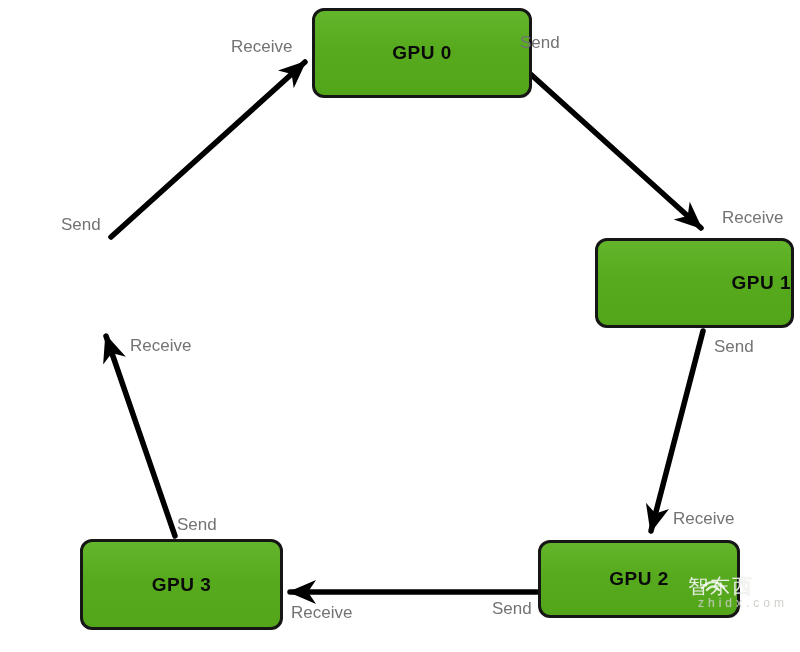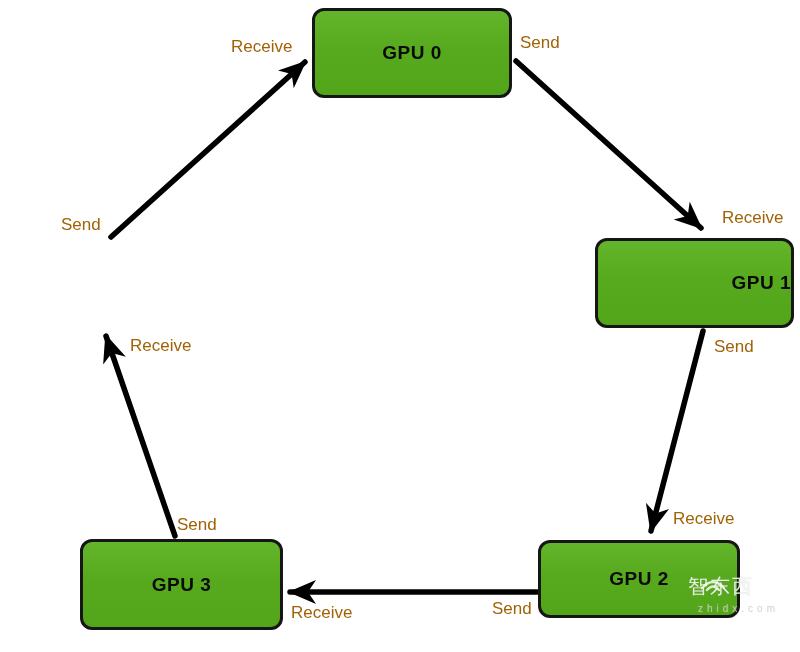--- a/index.html
+++ b/index.html
@@ -30,29 +30,29 @@
     display: flex;
     align-items: center;
     justify-content: center;
   }
   .gpu-node .gpu-label {
     font-weight: bold;
     font-size: 19px;
     color: #0a0a0a;
     letter-spacing: 0.5px;
   }
-  .node-gpu0 { left: 312px; top: 8px;   width: 200px; height: 90px; }
+  .node-gpu0 { left: 312px; top: 8px;   width: 220px; height: 90px; }
   .node-gpu1 { left: 595px; top: 238px; width: 199px; height: 90px; justify-content: flex-end; }
   .node-gpu2 { left: 538px; top: 540px; width: 202px; height: 78px; }
   .node-gpu3 { left: 80px;  top: 539px; width: 203px; height: 91px; text-align: right; }
   .node-gpu4 { left: 5px;   top: 239px; width: 203px; height: 89px; }
   .edge-label {
     position: absolute;
     font-size: 17px;
-    color: #a16207;
+    color: #737373;
     white-space: nowrap;
   }
   .lbl-send-e0    { left: 520px; top: 33px;  }
   .lbl-receive-e0 { left: 722px; top: 208px; }
   .lbl-send-e1    { left: 714px; top: 337px; }
   .lbl-receive-e1 { left: 673px; top: 509px; }
   .lbl-send-e2    { left: 492px; top: 599px; }
   .lbl-receive-e2 { left: 291px; top: 603px; }
   .lbl-send-e3    { left: 177px; top: 515px; }
   .lbl-receive-e3 { left: 130px; top: 336px; }
@@ -77,23 +77,23 @@
     font-size: 20px;
     font-weight: normal;
     line-height: 1;
     color: rgba(255, 255, 255, 0.82);
     text-shadow: 0 0 1px rgba(140, 160, 130, 0.55);
     letter-spacing: 2px;
     white-space: nowrap;
   }
   .watermark .domain {
     display: block;
-    margin-top: 7px;
+    margin-top: 0;
     margin-left: 10px;
-    font-size: 10px;
+    font-size: 12px;
     letter-spacing: 4px;
     color: rgba(190, 195, 185, 0.75);
     text-shadow: 0 0 1px rgba(255,255,255,0.5);
     white-space: nowrap;
   }
 </style>
 </head>
 <body>
 
 <div class="canvas">

